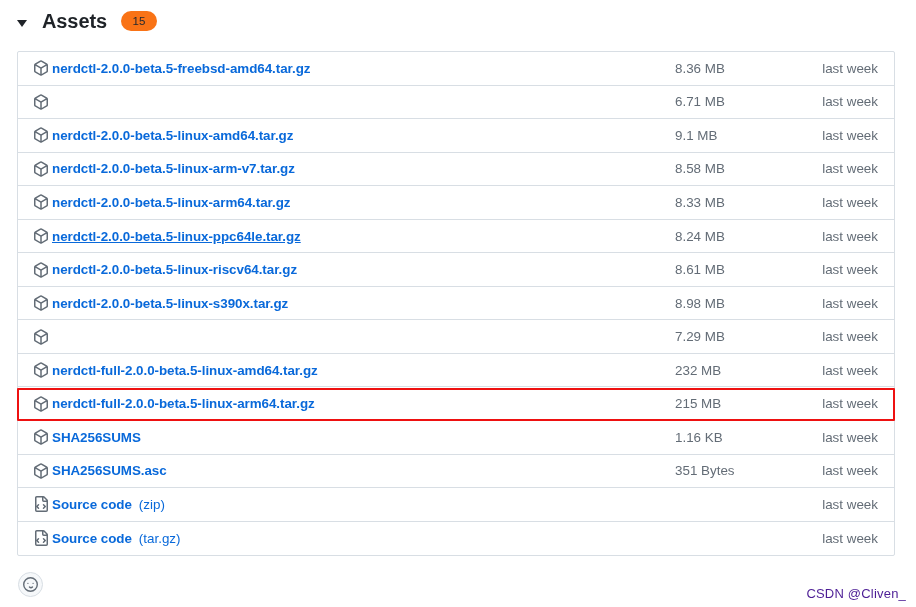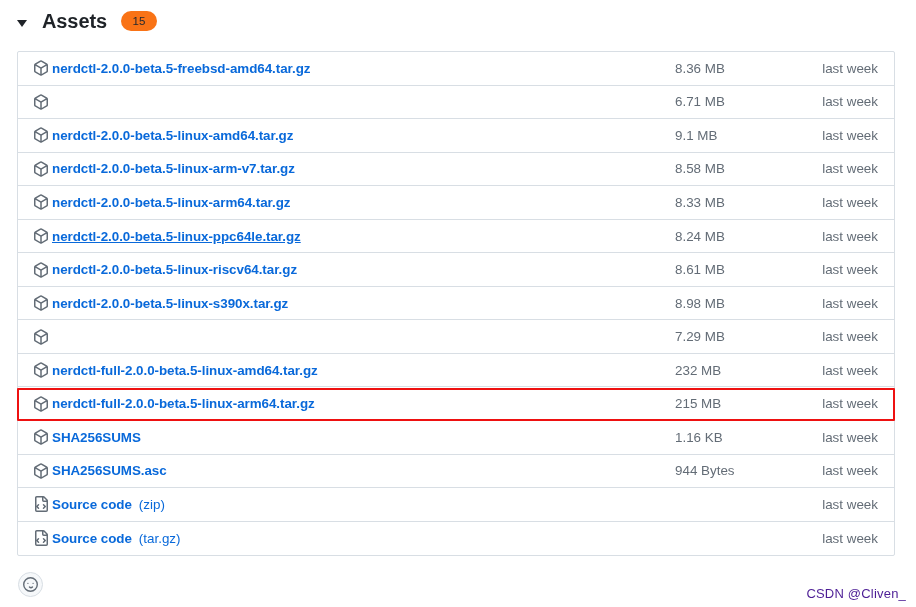--- a/index.html
+++ b/index.html
@@ -334,21 +334,21 @@
     </div>
     <div class="asset-row">
       <div class="asset-name-cell">
         <span class="asset-icon">
           <svg width="16" height="16" viewBox="0 0 16 16" fill="currentColor" aria-hidden="true">
             <path d="m8.878.392 5.25 3.045c.54.314.872.89.872 1.514v6.098a1.75 1.75 0 0 1-.872 1.514l-5.25 3.045a1.75 1.75 0 0 1-1.756 0l-5.25-3.045A1.75 1.75 0 0 1 1 11.049V4.951c0-.624.332-1.201.872-1.514L7.122.392a1.75 1.75 0 0 1 1.756 0ZM7.875 1.69l-4.63 2.685L8 7.133l4.755-2.758-4.63-2.685a.248.248 0 0 0-.25 0ZM2.5 5.677v5.372c0 .09.047.171.125.216l4.625 2.683V8.432Zm6.25 8.271 4.625-2.683a.25.25 0 0 0 .125-.216V5.677L8.75 8.432Z"></path>
           </svg>
         </span>
         <a class="asset-link" href="#">SHA256SUMS.asc</a>
       </div>
-      <div class="asset-size-cell">944 Bytes</div>
+      <div class="asset-size-cell">351 Bytes</div>
       <div class="asset-date-cell">last week</div>
     </div>
     <div class="asset-row">
       <div class="asset-name-cell">
         <span class="asset-icon">
           <svg width="16" height="16" viewBox="0 0 16 16" fill="currentColor" aria-hidden="true">
             <path d="M2 1.75C2 .784 2.784 0 3.75 0h6.586c.464 0 .909.184 1.237.513l2.914 2.914c.329.328.513.773.513 1.237v9.586A1.75 1.75 0 0 1 13.25 16h-9.5A1.75 1.75 0 0 1 2 14.25Zm1.75-.25a.25.25 0 0 0-.25.25v12.5c0 .138.112.25.25.25h9.5a.25.25 0 0 0 .25-.25V6h-2.75A1.75 1.75 0 0 1 9 4.25V1.5Zm6.75.062V4.25c0 .138.112.25.25.25h2.688l-.011-.013-2.914-2.914-.013-.011Z"></path>
             <path d="M6.03 8.22a.75.75 0 0 1 0 1.06L4.81 10.5l1.22 1.22a.75.75 0 1 1-1.06 1.06l-1.75-1.75a.75.75 0 0 1 0-1.06l1.75-1.75a.75.75 0 0 1 1.06 0Zm3.94 0a.75.75 0 0 1 1.06 0l1.75 1.75a.75.75 0 0 1 0 1.06l-1.75 1.75a.75.75 0 1 1-1.06-1.06l1.22-1.22-1.22-1.22a.75.75 0 0 1 0-1.06Z"></path>
           </svg>
         </span>

